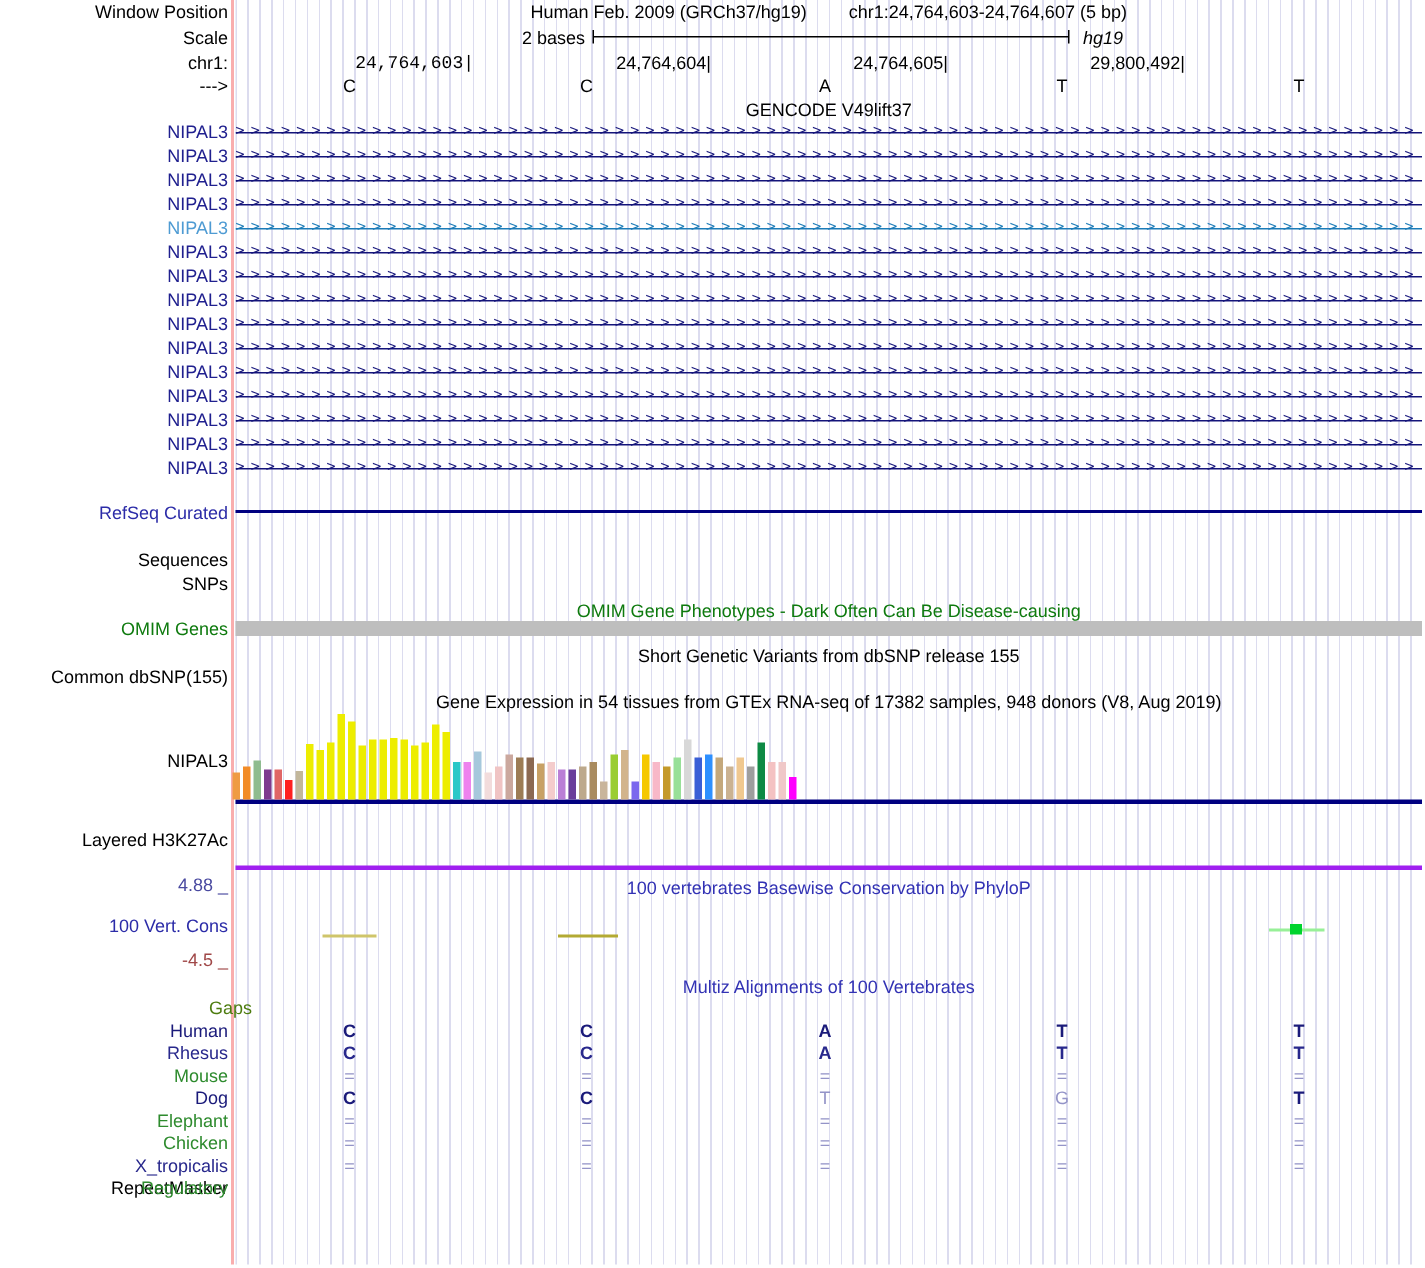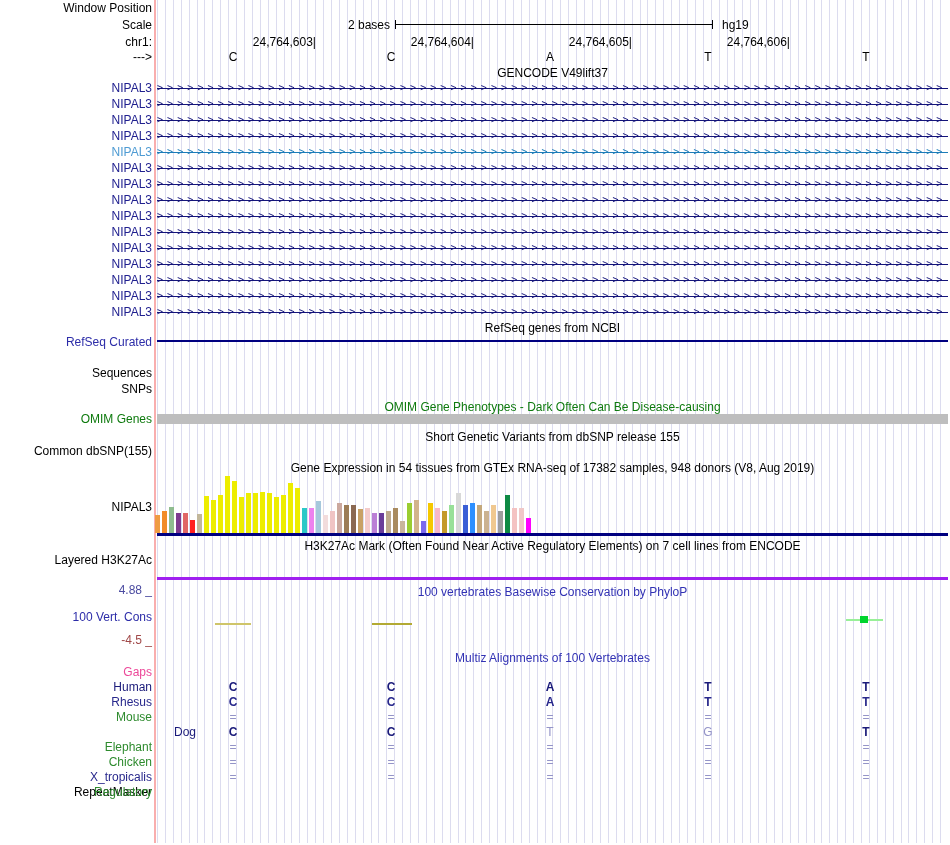--- a/index.html
+++ b/index.html
@@ -25,63 +25,65 @@
 
   <div class="hline" style="left:157px;top:0;width:791px;height:843px;
               background:repeating-linear-gradient(to right,#DCDCEF 0,#DCDCEF 1px,transparent 1px,transparent 7.91px);"></div>
   <div class="hline" style="left:154px;top:0;width:2px;height:843px;background:#F9AEAE;"></div>
 
   <div class="label" style="top:1px;">Window Position</div>
   <div class="label" style="top:18px;">Scale</div>
   <div class="label" style="top:35px;">chr1:</div>
   <div class="label" style="top:50px;">---&gt;</div>
 
+  <div class="hline" style="left:157px;top:1px;width:791px;height:14px;display:flex;justify-content:center;gap:28px;line-height:14px;">
+    <span>Human Feb. 2009 (GRCh37/hg19)</span>
+    <span>chr1:24,764,603-24,764,607 (5 bp)</span>
+  </div>
 
   <div class="coord" style="left:270px;top:18px;width:120px;">2 bases</div>
   <div class="hline" style="left:395px;top:20px;width:316px;height:9px;border-left:1px solid #000;border-right:1px solid #000;
               background:linear-gradient(#000,#000) center / 100% 1px no-repeat;"></div>
-  <div class="hline" style="left:722px;top:18px;height:14px;line-height:14px;">hg19</div>
+  <div class="hline" style="left:722px;top:18px;height:14px;line-height:14px;font-style:italic;">hg19</div>
 
   <div class="ctitle" style="top:66px;">GENCODE V49lift37</div>
 
-  <div class="ctitle" style="top:321px;">RefSeq genes from NCBI</div>
   <div class="label" style="top:335px;color:#2C2CA8;">RefSeq Curated</div>
   <div class="hline" style="left:157px;top:340px;width:791px;height:2px;background:#000080;"></div>
 
   <div class="label" style="top:366px;">Sequences</div>
   <div class="label" style="top:382px;">SNPs</div>
 
   <div class="ctitle" style="top:400px;color:#0E7A0E;">OMIM Gene Phenotypes - Dark Often Can Be Disease-causing</div>
   <div class="label" style="top:412px;color:#0E7A0E;">OMIM Genes</div>
   <div class="hline" style="left:157px;top:414px;width:791px;height:10px;background:#BEBEBE;"></div>
 
   <div class="ctitle" style="top:430px;">Short Genetic Variants from dbSNP release 155</div>
   <div class="label" style="top:444px;">Common dbSNP(155)</div>
 
   <div class="ctitle" style="top:461px;">Gene Expression in 54 tissues from GTEx RNA-seq of 17382 samples, 948 donors (V8, Aug 2019)</div>
   <div class="label" style="top:500px;">NIPAL3</div>
   <div class="hline" style="left:157px;top:533px;width:791px;height:3px;background:#000080;"></div>
 
-  <div class="ctitle" style="top:539px;">H3K27Ac Mark (Often Found Near Active Regulatory Elements) on 7 cell lines from ENCODE</div>
   <div class="label" style="top:553px;">Layered H3K27Ac</div>
   <div class="hline" style="left:157px;top:577px;width:791px;height:3px;background:#A020F0;"></div>
 
   <div class="label" style="top:583px;color:#4A4AA0;">4.88 _</div>
   <div class="ctitle" style="top:585px;color:#3232B4;">100 vertebrates Basewise Conservation by PhyloP</div>
   <div class="label" style="top:610px;color:#2C2CA8;">100 Vert. Cons</div>
   <div class="label" style="top:633px;color:#A04848;">-4.5 _</div>
 
   <div class="ctitle" style="top:651px;color:#3232B4;">Multiz Alignments of 100 Vertebrates</div>
 
   <div class="label" style="top:785px;">RepeatMasker</div>
 
-<div class="coord" style="left: 196px; top: 35px; width: 120px;">24,764,603|</div>
+<div class="coord" style="left: 196px; top: 35px; width: 120px; font-family: Liberation Mono, monospace;">24,764,603|</div>
     <div class="coord" style="left: 354px; top: 35px; width: 120px;">24,764,604|</div>
     <div class="coord" style="left: 512px; top: 35px; width: 120px;">24,764,605|</div>
-    <div class="coord" style="left: 670px; top: 35px; width: 120px;">24,764,606|</div>
+    <div class="coord" style="left: 670px; top: 35px; width: 120px;">29,800,492|</div>
     <div class="base" style="left: 225px; top: 50px;">C</div>
     <div class="base" style="left: 383px; top: 50px;">C</div>
     <div class="base" style="left: 542px; top: 50px;">A</div>
     <div class="base" style="left: 700px; top: 50px;">T</div>
     <div class="base" style="left: 858px; top: 50px;">T</div>
     <div class="label" style="top: 81px; color: rgb(32, 32, 143);">NIPAL3</div>
     <div class="generow" style="top: 80px;">
       <div class="aline" style="background: rgb(20, 20, 122);"></div>
       <div class="achev" style="color: rgb(20, 20, 122);">&gt;&gt;&gt;&gt;&gt;&gt;&gt;&gt;&gt;&gt;&gt;&gt;&gt;&gt;&gt;&gt;&gt;&gt;&gt;&gt;&gt;&gt;&gt;&gt;&gt;&gt;&gt;&gt;&gt;&gt;&gt;&gt;&gt;&gt;&gt;&gt;&gt;&gt;&gt;&gt;&gt;&gt;&gt;&gt;&gt;&gt;&gt;&gt;&gt;&gt;&gt;&gt;&gt;&gt;&gt;&gt;&gt;&gt;&gt;&gt;&gt;&gt;&gt;&gt;&gt;&gt;&gt;&gt;&gt;&gt;&gt;&gt;&gt;&gt;&gt;&gt;&gt;&gt;</div>
     </div>
@@ -206,40 +208,40 @@
     <div class="gbar" style="left: 491px; top: 505px; height: 28px; background: rgb(240, 200, 144);"></div>
     <div class="gbar" style="left: 498px; top: 511px; height: 22px; background: rgb(158, 158, 158);"></div>
     <div class="gbar" style="left: 505px; top: 495px; height: 38px; background: rgb(14, 138, 68);"></div>
     <div class="gbar" style="left: 512px; top: 508px; height: 25px; background: rgb(244, 194, 194);"></div>
     <div class="gbar" style="left: 519px; top: 508px; height: 25px; background: rgb(240, 200, 200);"></div>
     <div class="gbar" style="left: 526px; top: 518px; height: 15px; background: rgb(255, 0, 255);"></div>
     <div class="cmark" style="left: 215px; top: 623px; width: 36px; height: 2px; background: rgb(207, 197, 106);"></div>
     <div class="cmark" style="left: 372px; top: 623px; width: 40px; height: 2px; background: rgb(179, 170, 51);"></div>
     <div class="cmark" style="left: 846px; top: 619px; width: 37px; height: 2px; background: rgb(152, 240, 152);"></div>
     <div class="cmark" style="left: 860px; top: 616px; width: 8px; height: 7px; background: rgb(0, 212, 46);"></div>
-    <div class="label" style="top: 665px; color: #ec4899;">Gaps</div>
+    <div class="label" style="top: 665px; color: #4d7c0f; margin-left: 16px;">Gaps</div>
     <div class="label" style="top: 680px; color: rgb(26, 26, 122);">Human</div>
     <div class="mbase" style="left: 226px; top: 680px; color: rgb(26, 26, 122); font-weight: 700;">C</div>
     <div class="mbase" style="left: 384px; top: 680px; color: rgb(26, 26, 122); font-weight: 700;">C</div>
     <div class="mbase" style="left: 543px; top: 680px; color: rgb(26, 26, 122); font-weight: 700;">A</div>
     <div class="mbase" style="left: 701px; top: 680px; color: rgb(26, 26, 122); font-weight: 700;">T</div>
     <div class="mbase" style="left: 859px; top: 680px; color: rgb(26, 26, 122); font-weight: 700;">T</div>
     <div class="label" style="top: 695px; color: rgb(40, 40, 140);">Rhesus</div>
     <div class="mbase" style="left: 226px; top: 695px; color: rgb(40, 40, 140); font-weight: 700;">C</div>
     <div class="mbase" style="left: 384px; top: 695px; color: rgb(40, 40, 140); font-weight: 700;">C</div>
     <div class="mbase" style="left: 543px; top: 695px; color: rgb(40, 40, 140); font-weight: 700;">A</div>
     <div class="mbase" style="left: 701px; top: 695px; color: rgb(40, 40, 140); font-weight: 700;">T</div>
     <div class="mbase" style="left: 859px; top: 695px; color: rgb(40, 40, 140); font-weight: 700;">T</div>
     <div class="label" style="top: 710px; color: rgb(46, 139, 46);">Mouse</div>
     <div class="mbase" style="left: 226px; top: 710px; color: rgb(148, 148, 200); font-weight: 400;">=</div>
     <div class="mbase" style="left: 384px; top: 710px; color: rgb(148, 148, 200); font-weight: 400;">=</div>
     <div class="mbase" style="left: 543px; top: 710px; color: rgb(148, 148, 200); font-weight: 400;">=</div>
     <div class="mbase" style="left: 701px; top: 710px; color: rgb(148, 148, 200); font-weight: 400;">=</div>
     <div class="mbase" style="left: 859px; top: 710px; color: rgb(148, 148, 200); font-weight: 400;">=</div>
-    <div class="label" style="top: 725px; color: rgb(26, 26, 122); padding-left: 44px;">Dog</div>
+    <div class="label" style="top: 725px; color: rgb(26, 26, 122);">Dog</div>
     <div class="mbase" style="left: 226px; top: 725px; color: rgb(26, 26, 122); font-weight: 700;">C</div>
     <div class="mbase" style="left: 384px; top: 725px; color: rgb(26, 26, 122); font-weight: 700;">C</div>
     <div class="mbase" style="left: 543px; top: 725px; color: rgb(148, 148, 200); font-weight: 400;">T</div>
     <div class="mbase" style="left: 701px; top: 725px; color: rgb(148, 148, 200); font-weight: 400;">G</div>
     <div class="mbase" style="left: 859px; top: 725px; color: rgb(26, 26, 122); font-weight: 700;">T</div>
     <div class="label" style="top: 740px; color: rgb(46, 139, 46);">Elephant</div>
     <div class="mbase" style="left: 226px; top: 740px; color: rgb(148, 148, 200); font-weight: 400;">=</div>
     <div class="mbase" style="left: 384px; top: 740px; color: rgb(148, 148, 200); font-weight: 400;">=</div>
     <div class="mbase" style="left: 543px; top: 740px; color: rgb(148, 148, 200); font-weight: 400;">=</div>
     <div class="mbase" style="left: 701px; top: 740px; color: rgb(148, 148, 200); font-weight: 400;">=</div>

